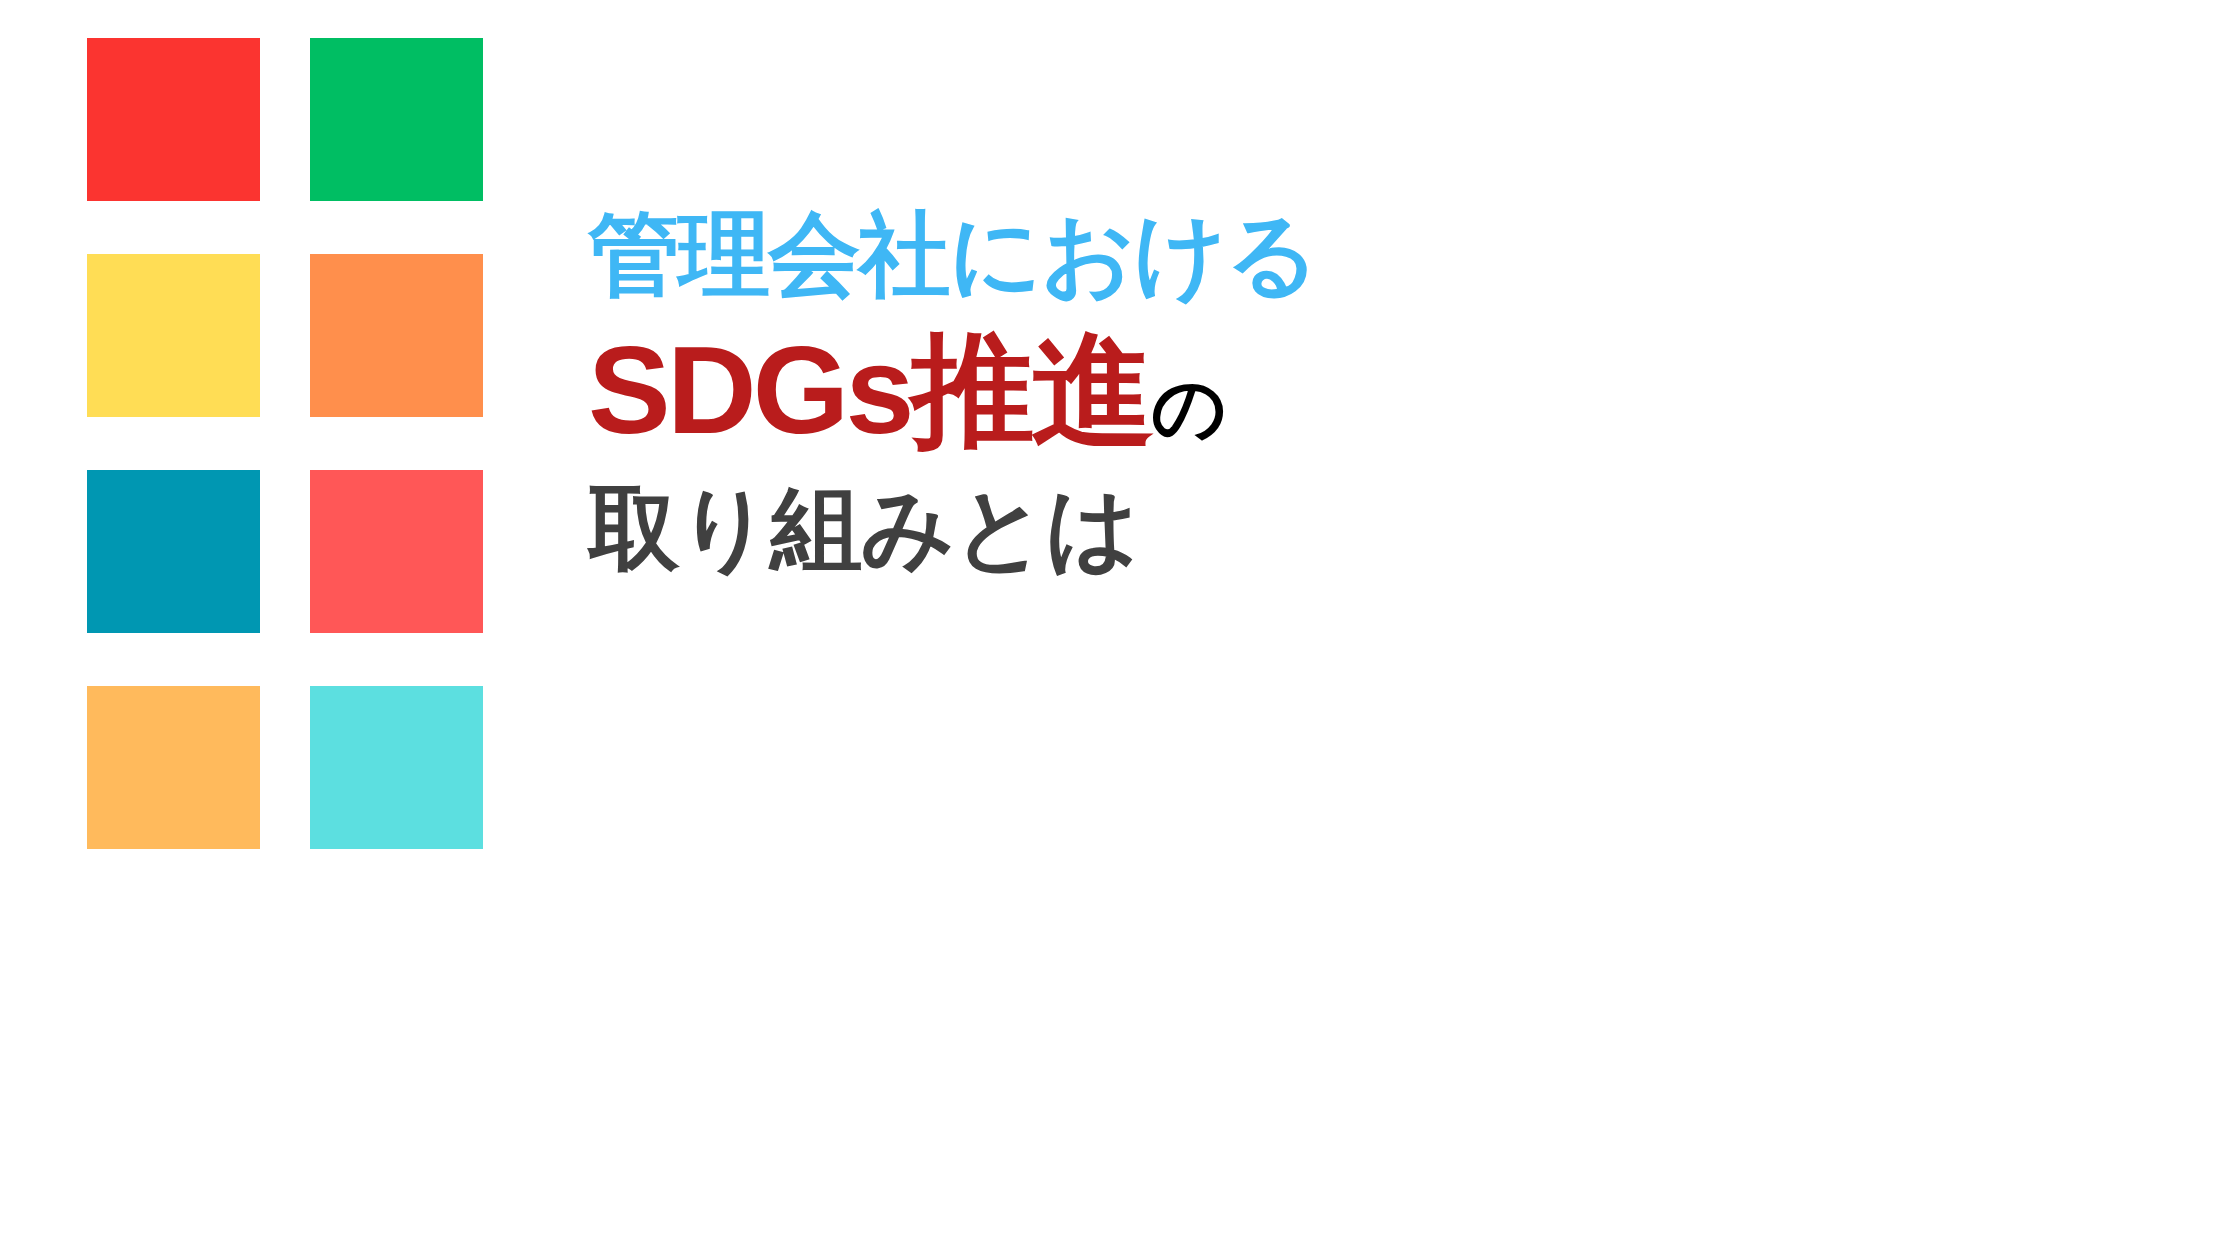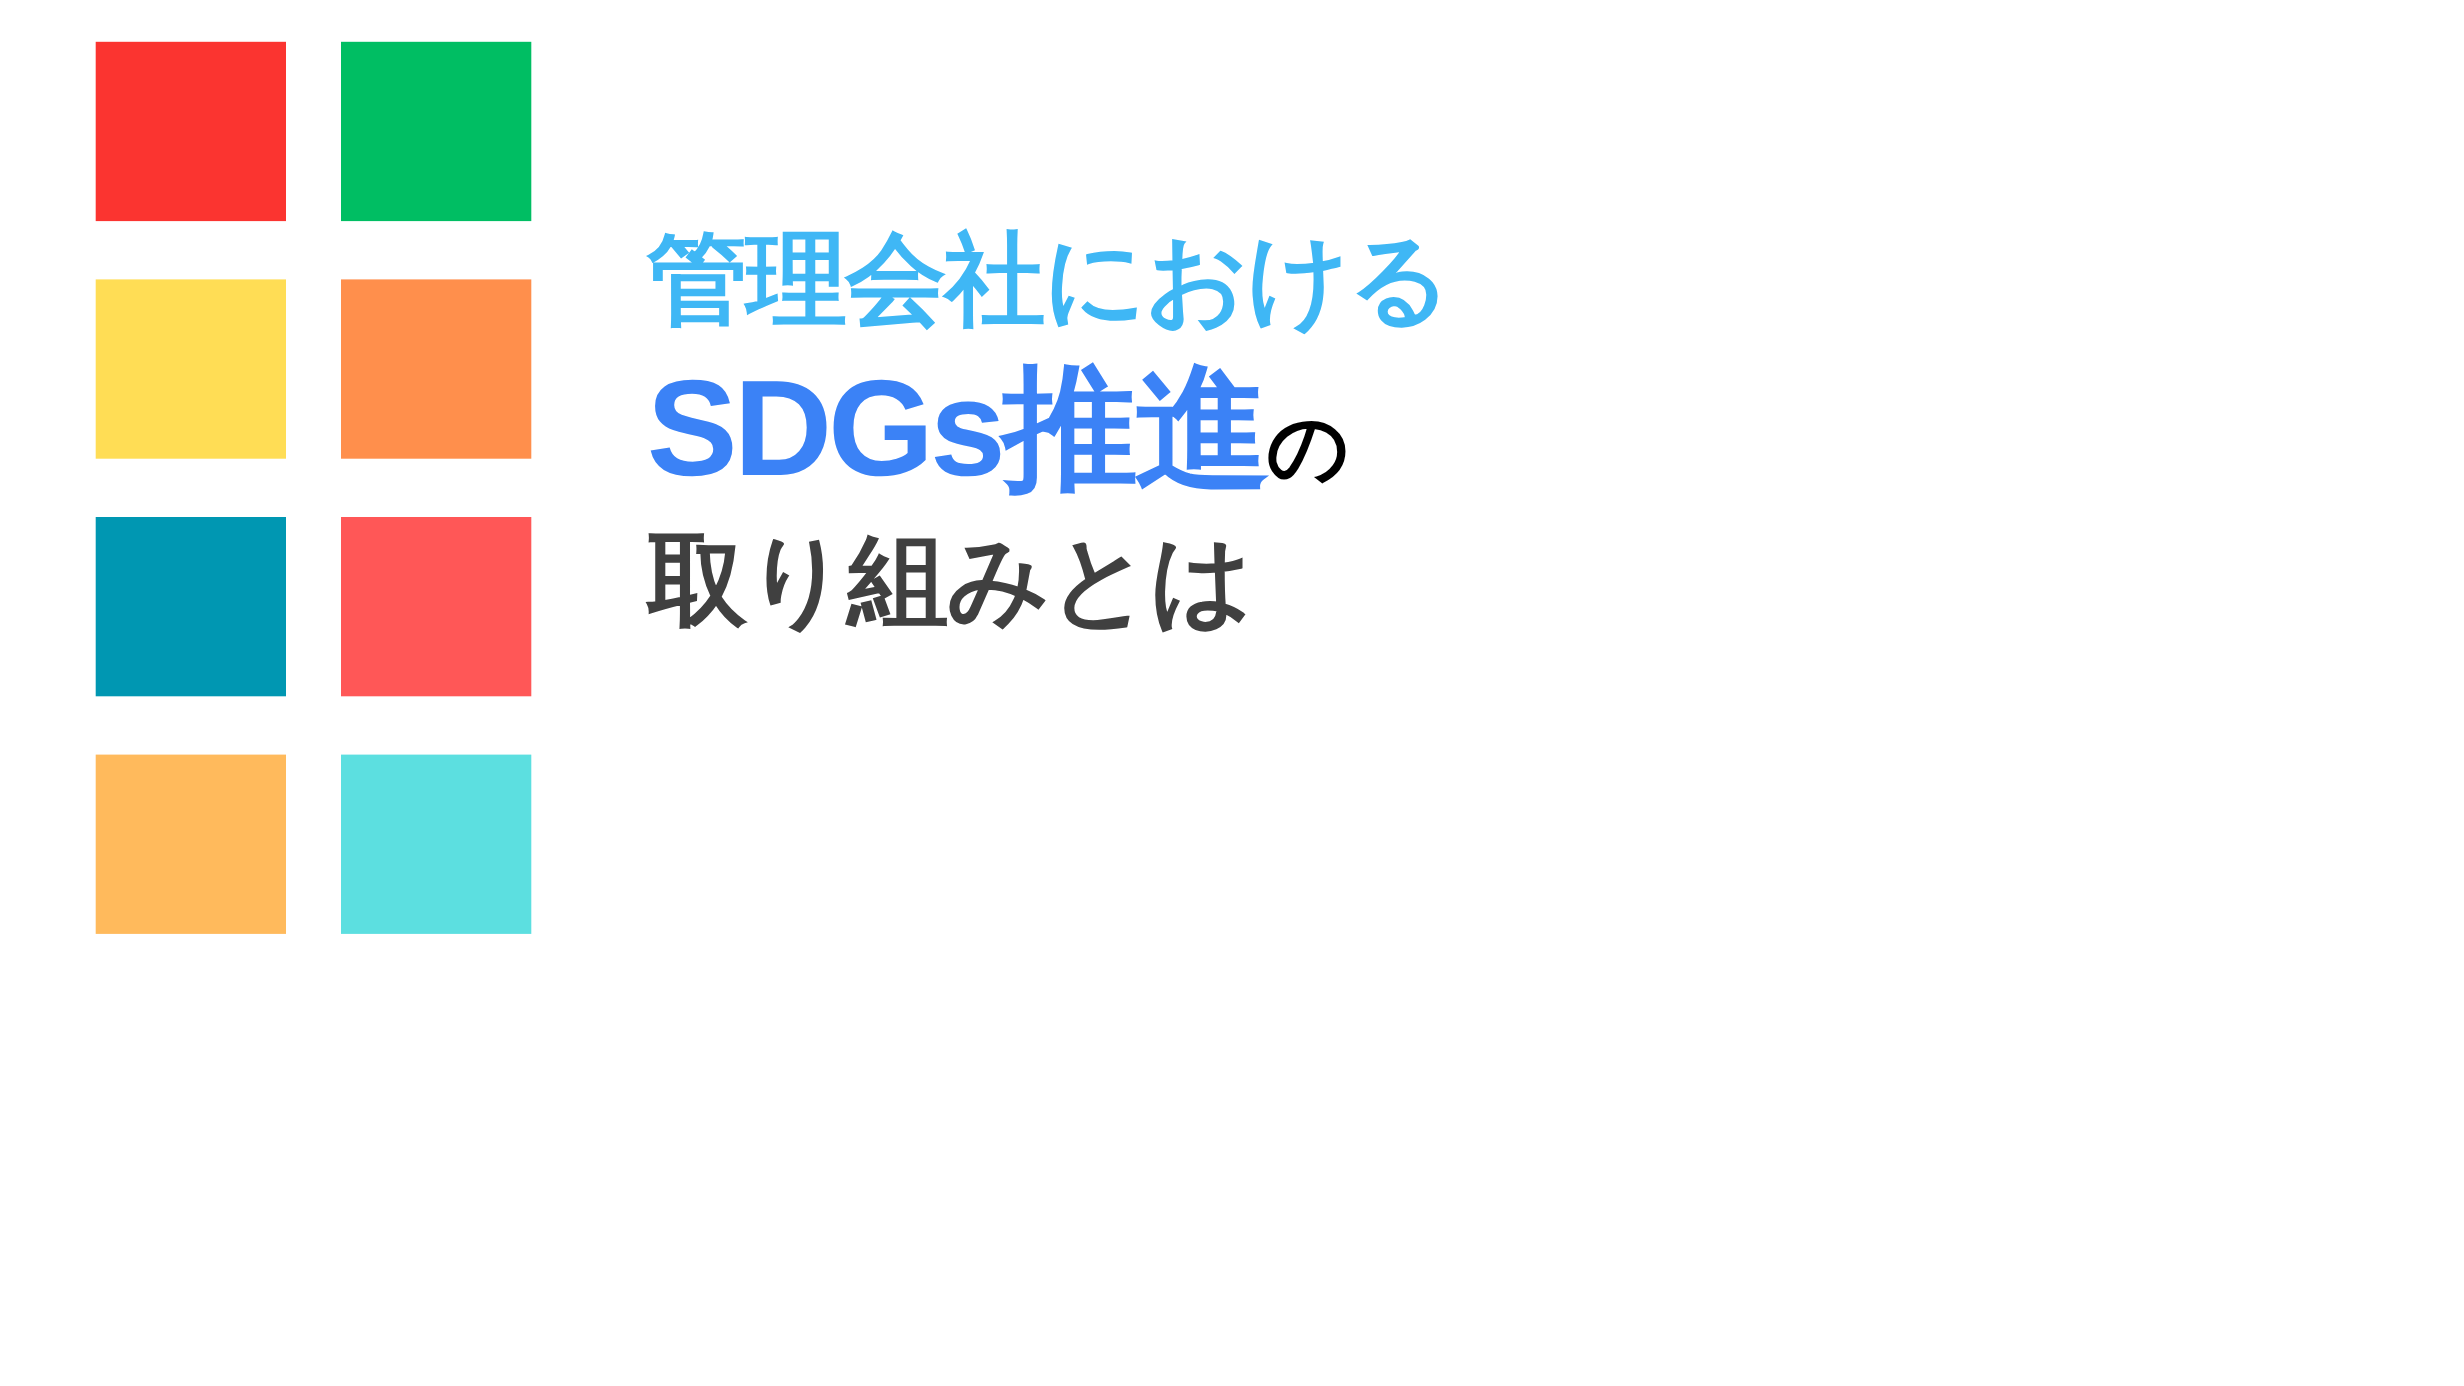--- a/index.html
+++ b/index.html
@@ -96,20 +96,20 @@
     <div class="swatch" style="background:#ff5757"></div>
     <div class="swatch" style="background:#ffba5c"></div>
     <div class="swatch" style="background:#5cdfe0"></div>
   </div>
 
   <div id="headline">
 
     <span class="headline-line" id="headline-line-1" style="color: rgb(63, 183, 245);">管理会社における</span>
 
     <span class="headline-line" id="headline-line-2">
-      <span class="emphasis" style="color: #3b82f6;">SDGs推進</span><span class="suffix-kana" style="color: rgb(0, 0, 0);">の</span>
+      <span class="emphasis" style="color: #b91c1c;">SDGs推進</span><span class="suffix-kana" style="color: rgb(0, 0, 0);">の</span>
     </span>
 
     <span class="headline-line" id="headline-line-3" style="color: #404040;">取り組みとは</span>
 
   </div>
 
 </div>
 
 </body></html>

